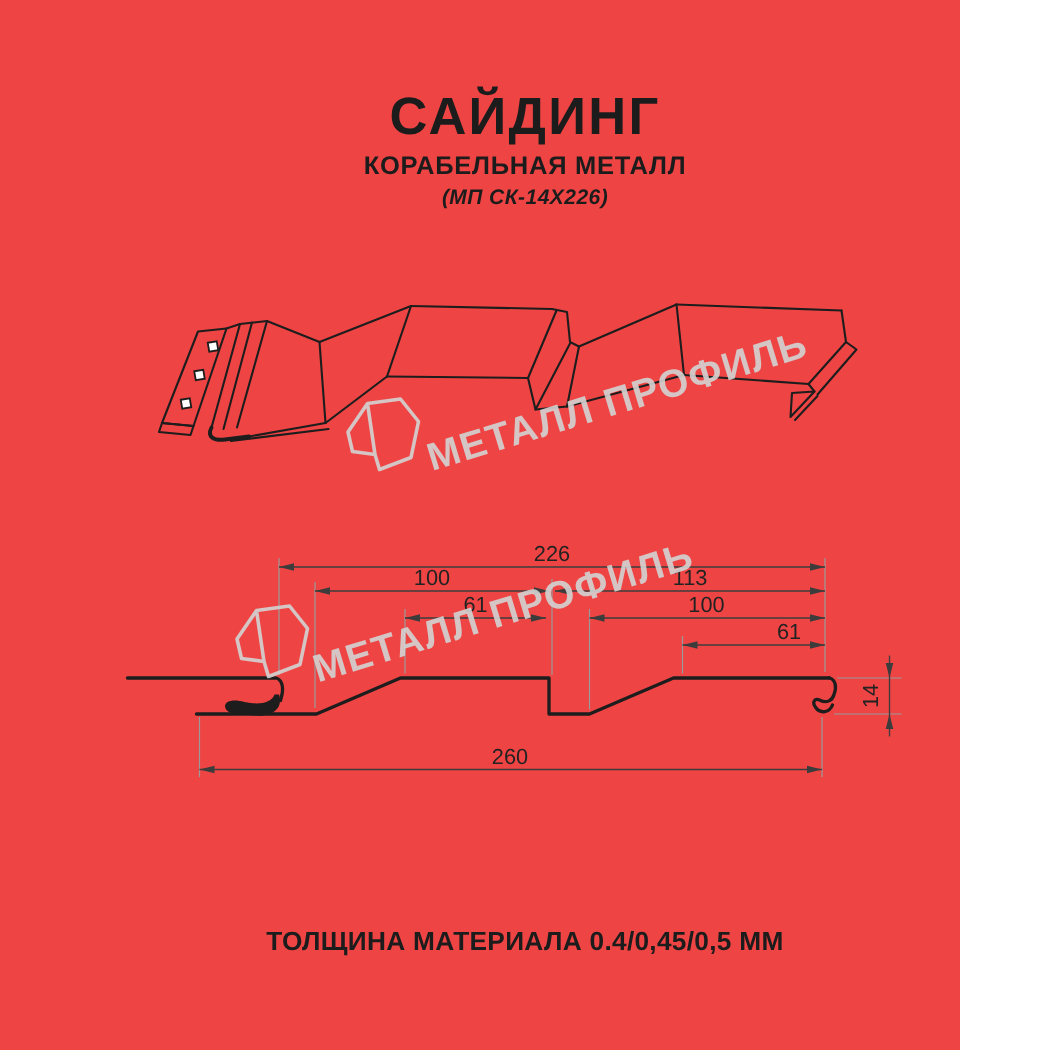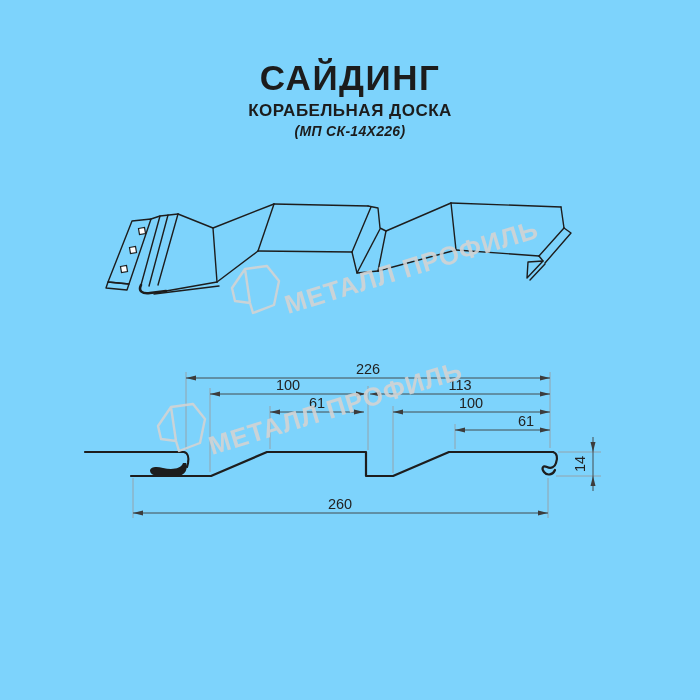--- a/index.html
+++ b/index.html
@@ -1,16 +1,16 @@
 <!DOCTYPE html>
 <html><head>
 <meta charset="utf-8">
 <style>
   html,body{margin:0;padding:0;background:#fff;}
-  #stage{position:relative;width:700px;height:700px;background:#7dd3fc;overflow:hidden;
+  #stage{position:relative;width:640px;height:700px;background:#ef4444;overflow:hidden;
          font-family:"Liberation Sans", sans-serif;}
   .hdr{position:absolute;left:0;width:700px;text-align:center;color:#1c1c1c;}
   #title{top:58px;font-size:35px;font-weight:800;letter-spacing:1.5px;}
   #subtitle{top:101px;font-size:17px;font-weight:700;letter-spacing:0.5px;}
   #pcode{top:123px;font-size:14px;font-weight:700;letter-spacing:0.3px;font-style:italic;}
   #footer-note{position:absolute;left:0;top:617px;width:700px;text-align:center;
                font-size:17.5px;font-weight:700;letter-spacing:0.2px;color:#1c1c1c;}
   svg{position:absolute;left:0;top:0;}
   .prof{stroke:#1d1d1d;stroke-width:2.2;fill:none;stroke-linejoin:round;stroke-linecap:round;}
   .p3d{stroke:#1d1d1d;stroke-width:1.4;fill:none;stroke-linejoin:round;stroke-linecap:round;}
@@ -24,21 +24,21 @@
   .wmtxt{font-family:"Liberation Sans",sans-serif;font-size:26px;font-weight:700;
          letter-spacing:1px;fill:#d3d3d3;}
   .wmlogo{stroke:#d3d3d3;stroke-width:2.4;fill:none;stroke-linejoin:round;}
 </style>
 </head>
 <body>
 
 <div id="stage">
 
   <div id="title" class="hdr">САЙДИНГ</div>
-  <div id="subtitle" class="hdr">КОРАБЕЛЬНАЯ ДОСКА</div>
+  <div id="subtitle" class="hdr">КОРАБЕЛЬНАЯ МЕТАЛЛ</div>
   <div id="pcode" class="hdr">(МП СК-14Х226)</div>
 
   <svg width="700" height="700" viewBox="0 0 700 700">
 
     <g>
 
       <path class="p3d" d="M132,221 L151,219 L129,284 L108,282 Z"></path>
       <path class="p3d" d="M108,282 L129,284 L127,290 L106,288 Z"></path>
 
       <path class="hole" d="M138.5,228.5 L144.5,227.5 L145.5,233.5 L139.5,234.5 Z"></path>
@@ -152,13 +152,14 @@
       <text class="wmtxt" transform="rotate(-17 288 314)" x="288" y="314">МЕТАЛЛ ПРОФИЛЬ</text>
     </g>
     <g class="wm">
       <g transform="translate(152,402)">
         <path class="wmlogo" d="M6,24 L19,5 L41,2 L53,17 L48,41 L27,49 L24,39 L9,37 Z M19,5 L24,39"></path>
       </g>
       <text class="wmtxt" transform="rotate(-17 212 455)" x="212" y="455">МЕТАЛЛ ПРОФИЛЬ</text>
     </g>
   </svg>
 
+  <div id="footer-note">ТОЛЩИНА МАТЕРИАЛА 0.4/0,45/0,5 ММ</div>
 </div>
 
 </body></html>

